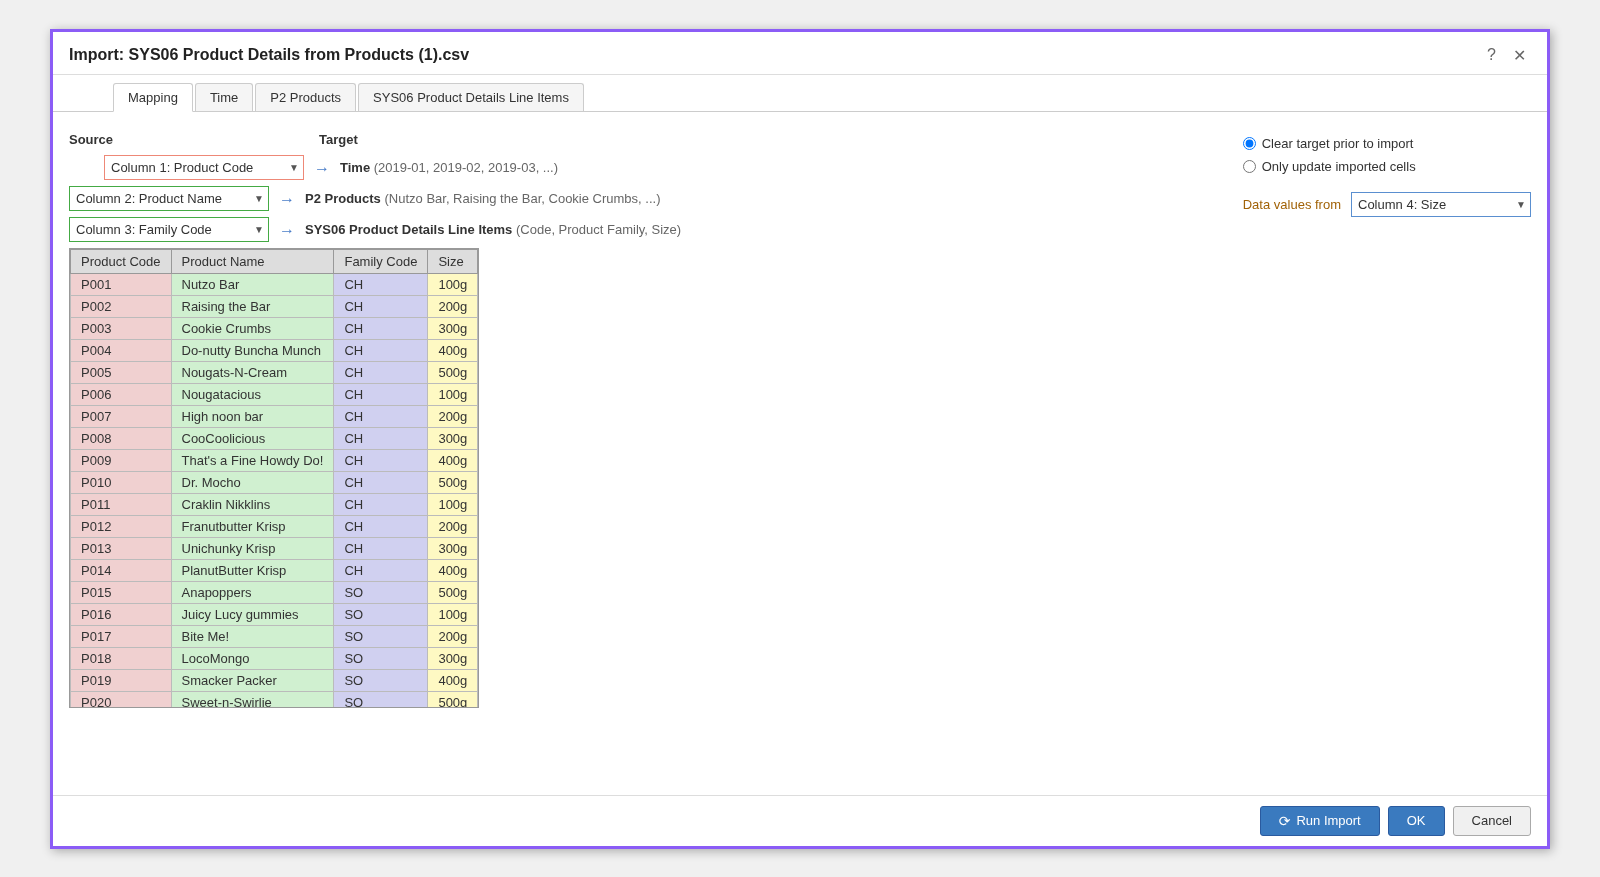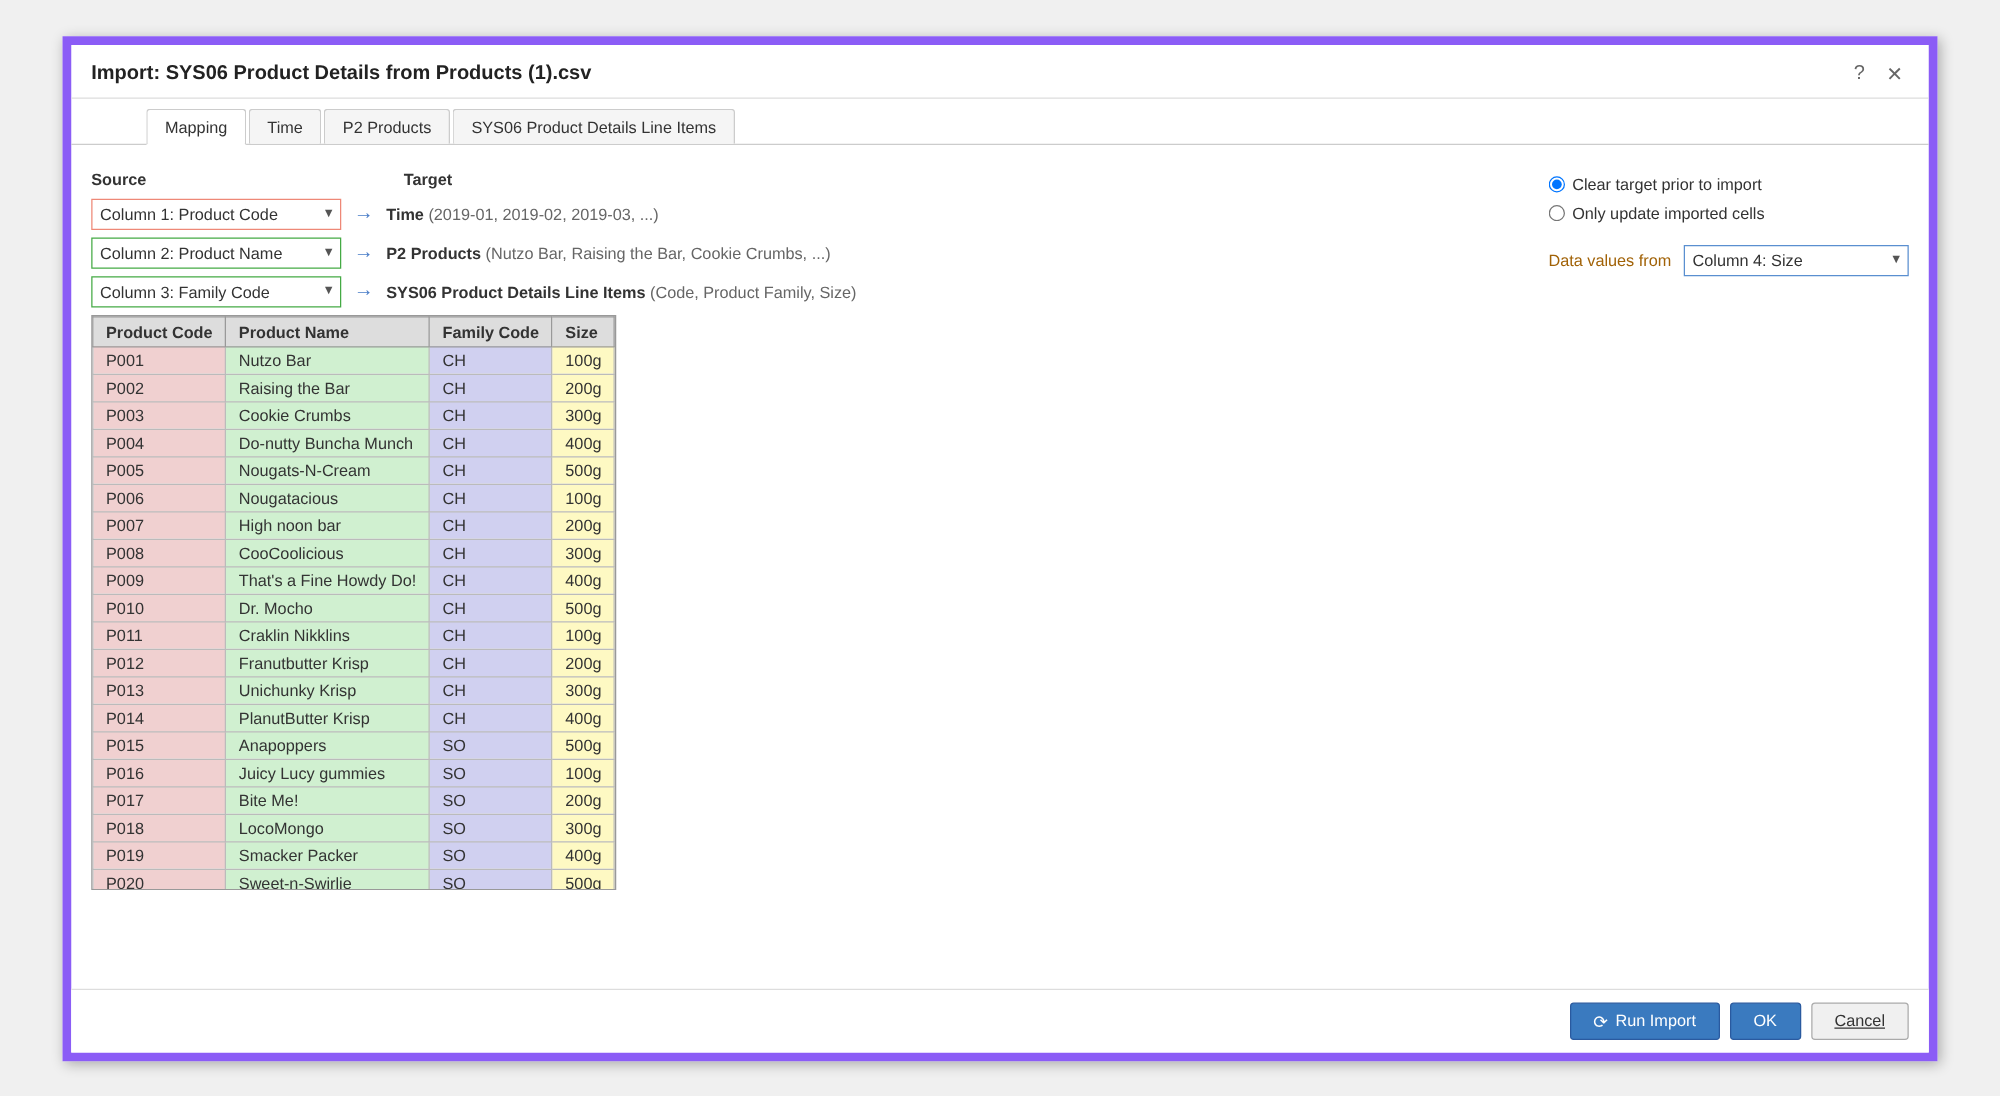--- a/index.html
+++ b/index.html
@@ -8,21 +8,21 @@
       font-size: 13px;
       background: #f0f0f0;
       display: flex;
       justify-content: center;
       align-items: center;
       min-height: 877px;
       color: #333;
     }
     .dialog {
       background: #fff;
-      border: 7px solid #8b5cf6;
+      border: 3px solid #8b5cf6;
       box-shadow: 2px 2px 10px rgba(0,0,0,0.3);
       width: 1500px;
       min-height: 820px;
       position: relative;
       padding-bottom: 60px;
     }
     .dialog-header {
       padding: 14px 16px 10px 16px;
       border-bottom: 1px solid #ddd;
       display: flex;
@@ -168,21 +168,21 @@
       width: fit-content;
     }
     table {
       border-collapse: collapse;
       font-size: 13px;
     }
     thead tr th {
       background: #ddd;
       border: 1px solid #999;
       padding: 4px 10px;
-      font-weight: bold;
+      font-weight: normal;
       text-align: left;
       white-space: nowrap;
     }
     tbody tr td {
       border: 1px solid #bbb;
       padding: 3px 10px;
       white-space: nowrap;
     }
     tbody tr:nth-child(odd) { background: #fff; }
     tbody tr:nth-child(even) { background: #f9f9f9; }
@@ -227,21 +227,20 @@
       gap: 6px;
     }
     .btn-ok {
       background: #3a7abf;
       color: #fff;
       border-color: #2a5a9f;
     }
     .btn-cancel {
       background: #f0f0f0;
       color: #333;
-      text-decoration: underline;
     }
     .run-import-icon {
       font-size: 14px;
     }
     .mapping-full-row {
       display: flex;
       align-items: center;
       gap: 10px;
       margin-bottom: 6px;
     }
@@ -298,21 +297,21 @@
             <div class="col-header">Source</div>
           </div>
           <div style="min-width:20px;"></div>
           <div>
             <div class="col-header">Target</div>
           </div>
         </div>
 
         <div class="mapping-full-row">
           <div class="select-wrapper">
-            <select class="select-box" style="border-color:#e87;"><option>Column 1: Product Code</option></select>
+            <select class="select-box" style="border-color:#e87;margin-left:35px;"><option>Column 1: Product Code</option></select>
           </div>
           <span class="arrow-right">→</span>
           <span class="target-text">
             <strong>Time</strong> <span class="sub">(2019-01, 2019-02, 2019-03, ...)</span>
           </span>
         </div>
 
         <div class="mapping-full-row">
           <div class="select-wrapper">
             <select class="select-box green"><option>Column 2: Product Name</option></select>

